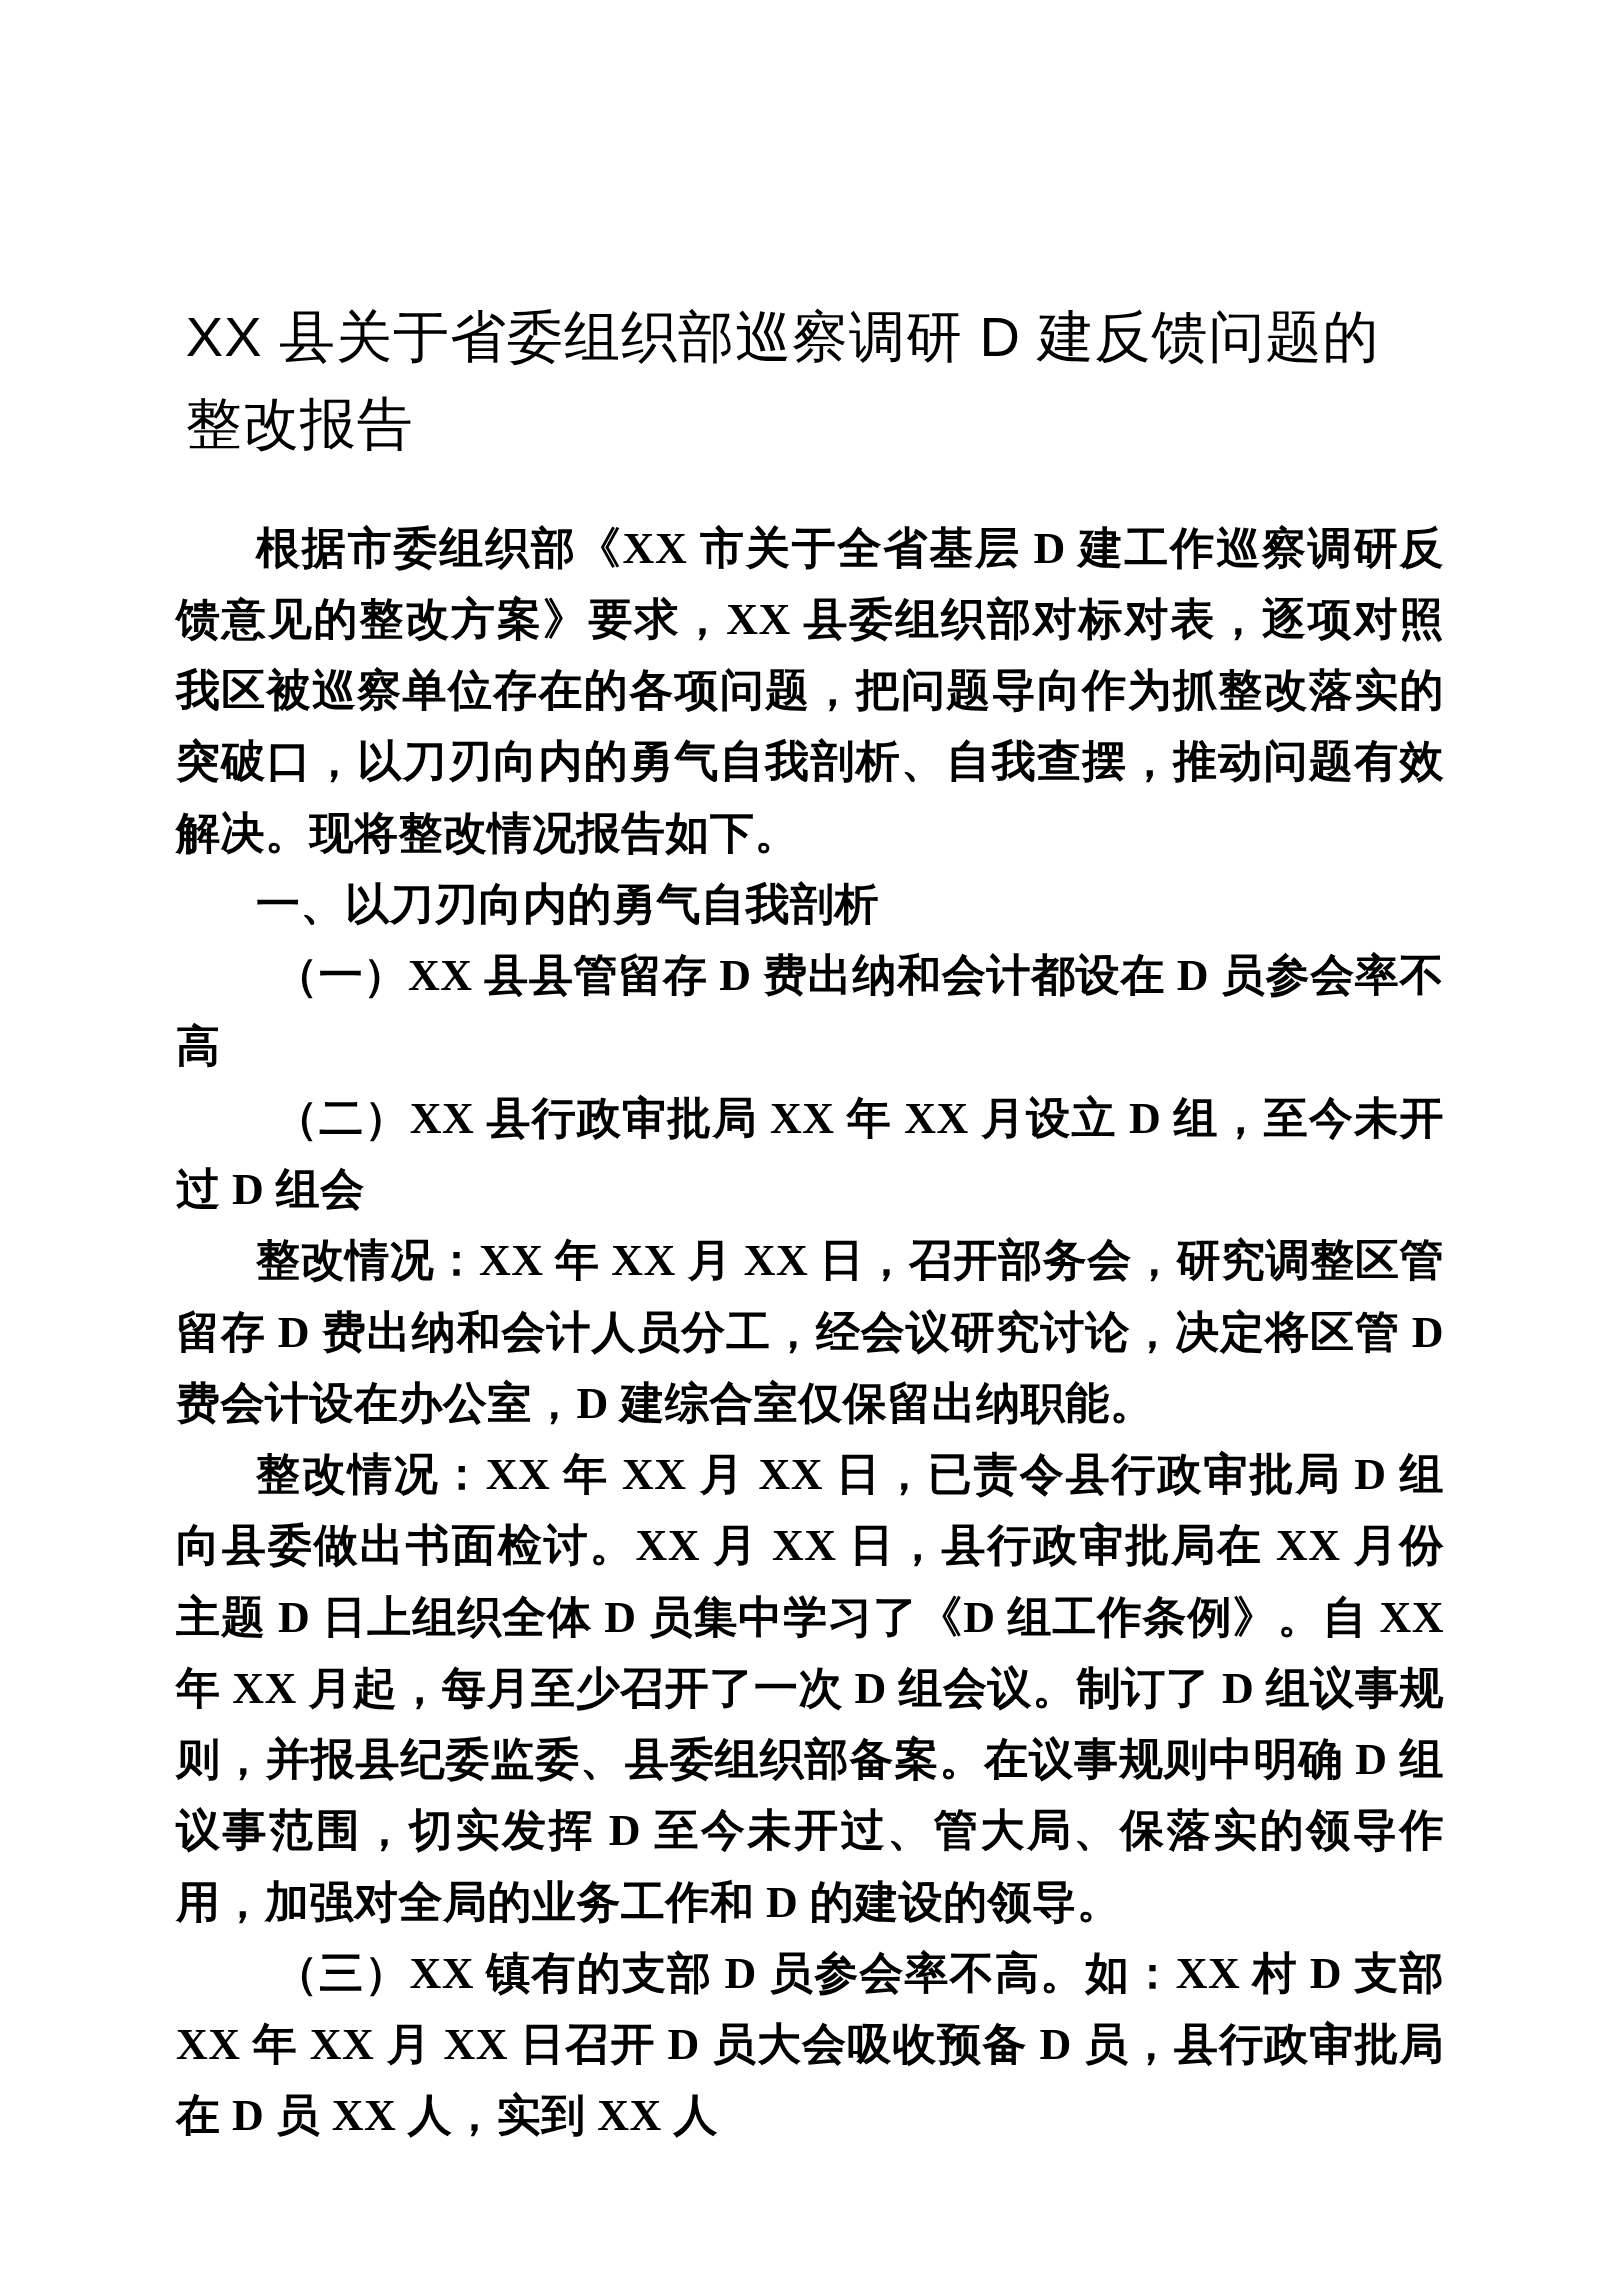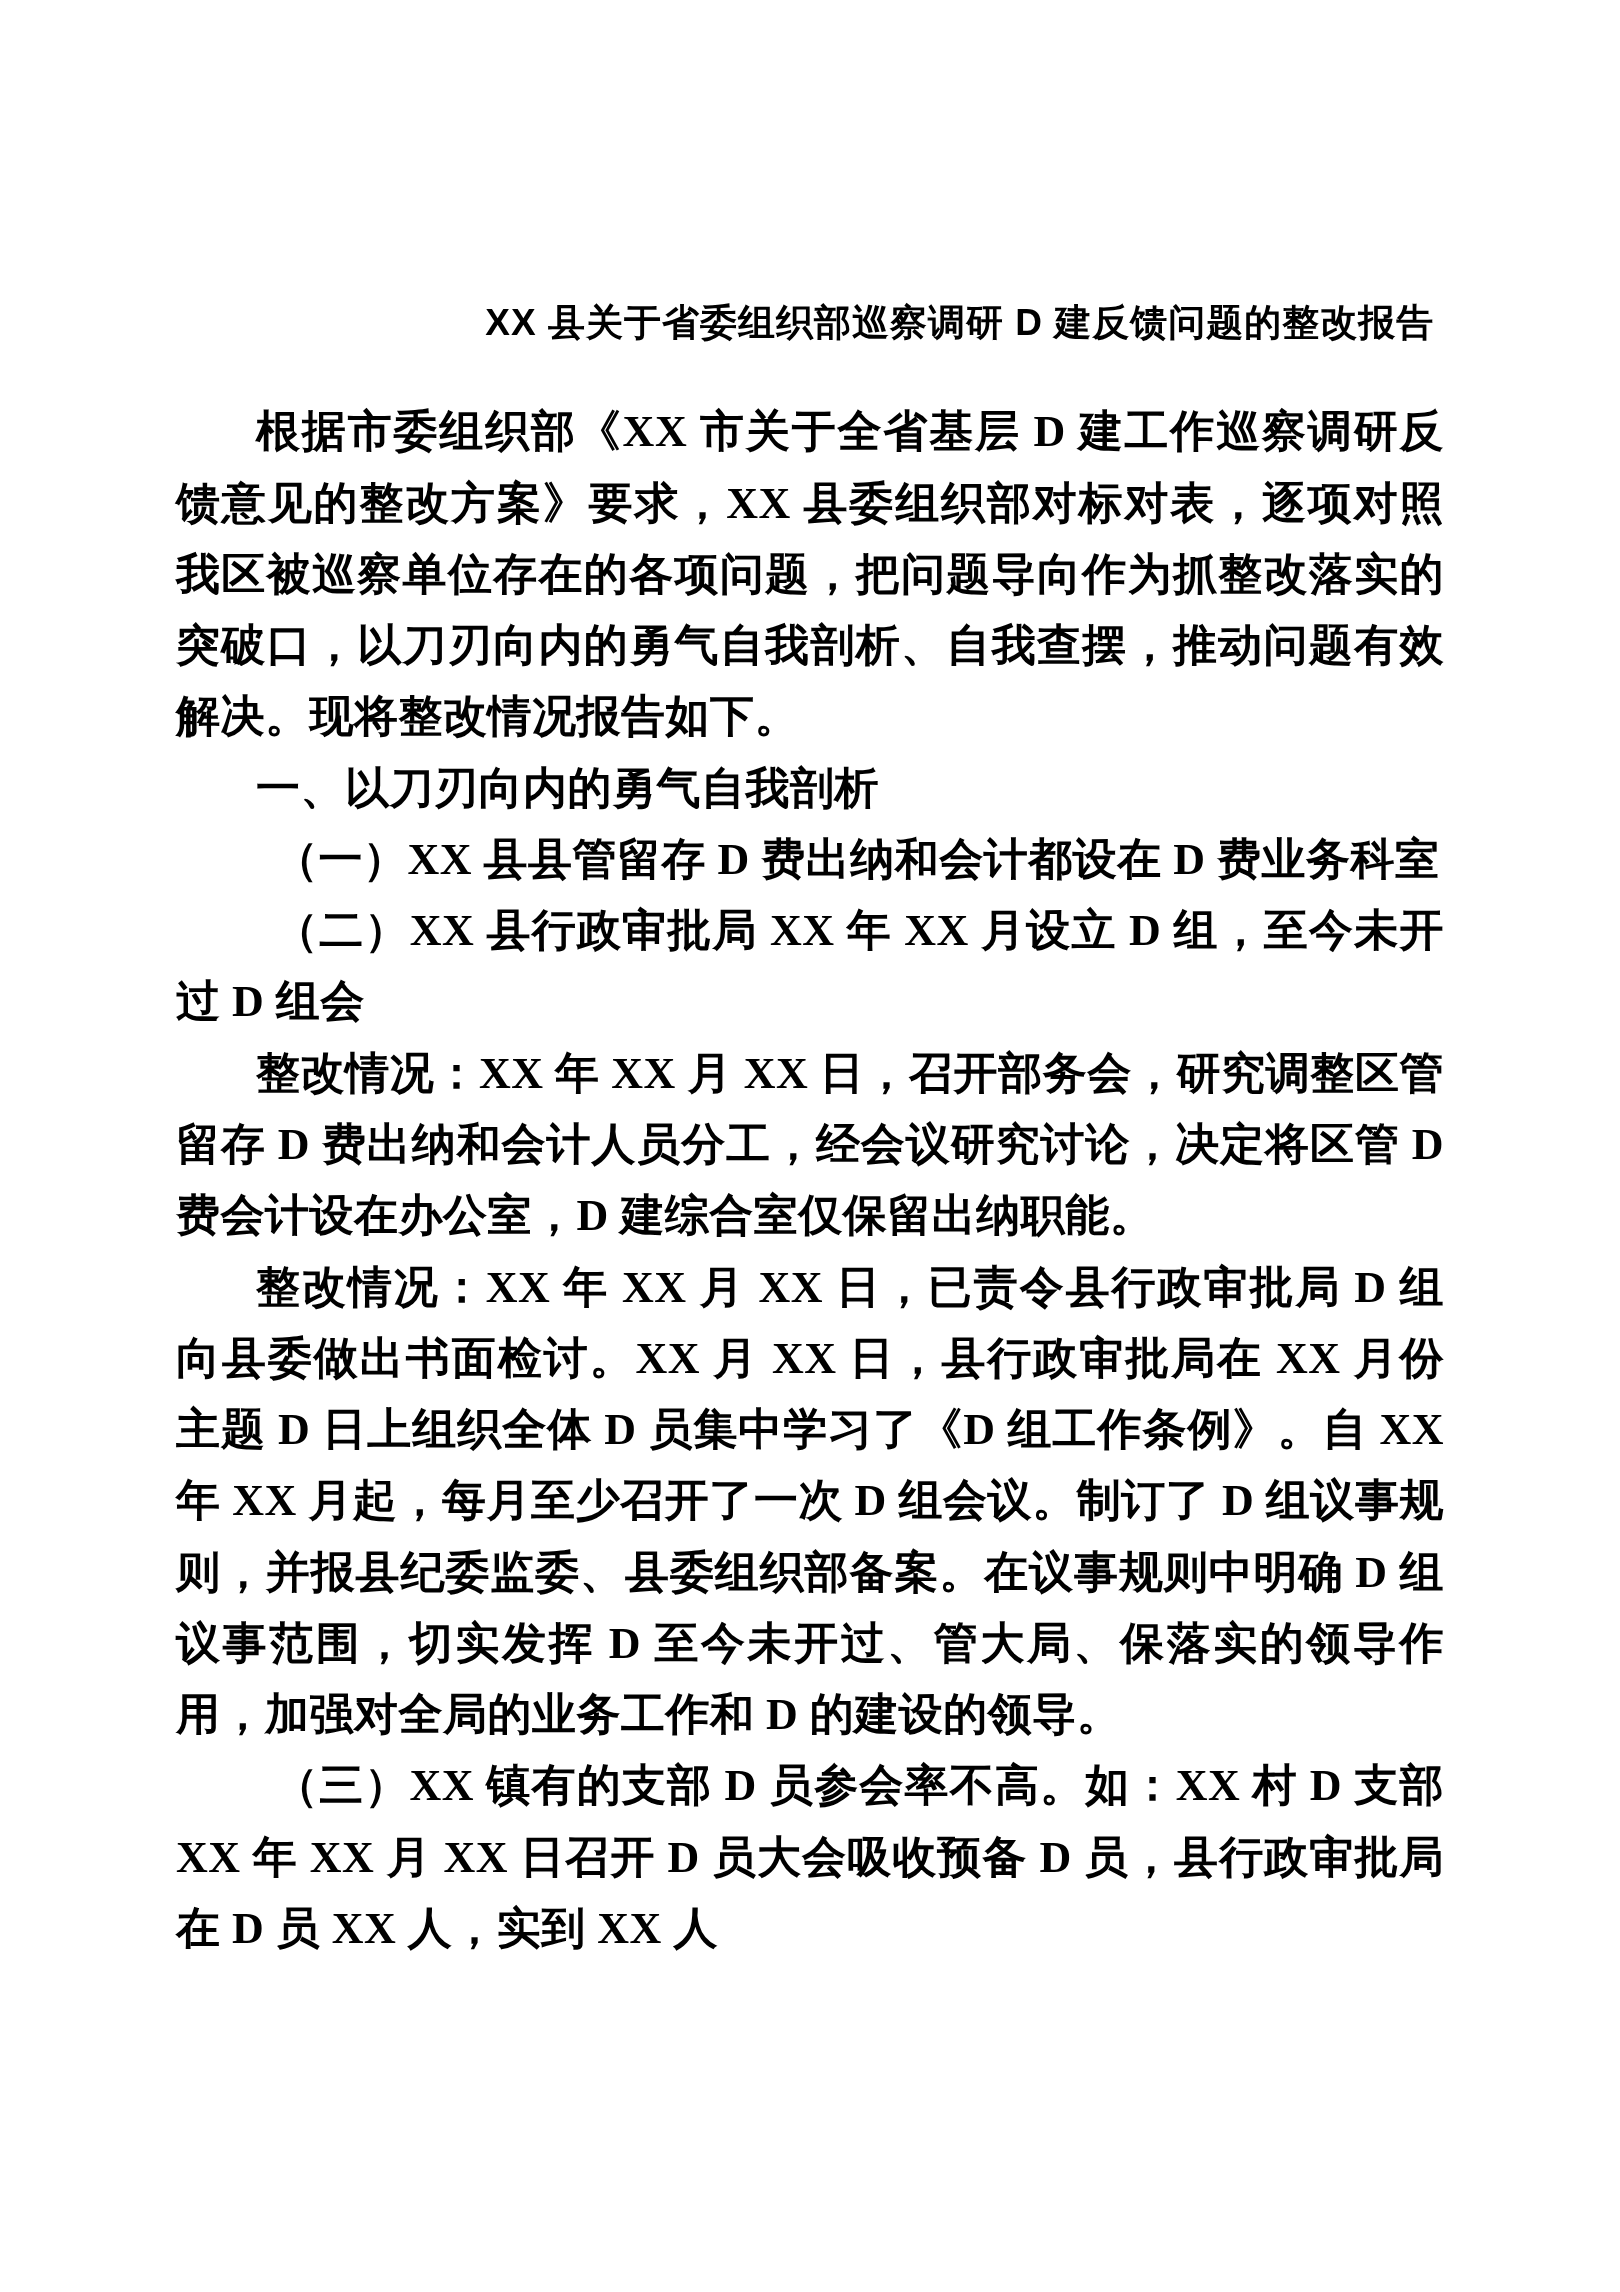--- a/index.html
+++ b/index.html
@@ -16,24 +16,24 @@
   }
   .page {
     width: 1620px;
     height: 2293px;
     box-sizing: border-box;
     padding: 294px 176px 0 176px;
     position: relative;
   }
   .doc-title {
     font-family: "Liberation Sans", "DejaVu Sans", sans-serif;
-    font-weight: bold;
-    font-size: 37px;
+    font-weight: normal;
+    font-size: 56px;
     line-height: 1.55;
-    text-align: right;
+    text-align: left;
     letter-spacing: 1px;
     margin: 0 0 45px 0;
     padding: 0 9.8px;
   }
   .para {
     font-size: 44px;
     line-height: 1.62;
     text-align: justify;
     text-justify: inter-ideograph;
     margin: 0;
@@ -52,21 +52,21 @@
 <body>
 
 <div class="page">
 
   <h1 class="doc-title">XX 县关于省委组织部巡察调研 D 建反馈问题的整改报告</h1>
 
   <p class="para indent-2">根据市委组织部《XX 市关于全省基层 D 建工作巡察调研反馈意见的整改方案》要求，XX 县委组织部对标对表，逐项对照我区被巡察单位存在的各项问题，把问题导向作为抓整改落实的突破口，以刀刃向内的勇气自我剖析、自我查摆，推动问题有效解决。现将整改情况报告如下。</p>
 
   <p class="para indent-2">一、以刀刃向内的勇气自我剖析</p>
 
-  <p class="para indent-3">（一）XX 县县管留存 D 费出纳和会计都设在 D 费业务科室</p>
+  <p class="para indent-3">（一）XX 县县管留存 D 费出纳和会计都设在 D 员参会率不高</p>
 
   <p class="para indent-3">（二）XX 县行政审批局 XX 年 XX 月设立 D 组，至今未开过 D 组会</p>
 
   <p class="para indent-2">整改情况：XX 年 XX 月 XX 日，召开部务会，研究调整区管留存 D 费出纳和会计人员分工，经会议研究讨论，决定将区管 D 费会计设在办公室，D 建综合室仅保留出纳职能。</p>
 
   <p class="para indent-2">整改情况：XX 年 XX 月 XX 日，已责令县行政审批局 D 组向县委做出书面检讨。XX 月 XX 日，县行政审批局在 XX 月份主题 D 日上组织全体 D 员集中学习了《D 组工作条例》。自 XX 年 XX 月起，每月至少召开了一次 D 组会议。制订了 D 组议事规则，并报县纪委监委、县委组织部备案。在议事规则中明确 D 组议事范围，切实发挥 D 至今未开过、管大局、保落实的领导作用，加强对全局的业务工作和 D 的建设的领导。</p>
 
   <p class="para indent-3">（三）XX 镇有的支部 D 员参会率不高。如：XX 村 D 支部 XX 年 XX 月 XX 日召开 D 员大会吸收预备 D 员，县行政审批局在 D 员 XX 人，实到 XX 人</p>
 
 </div>

